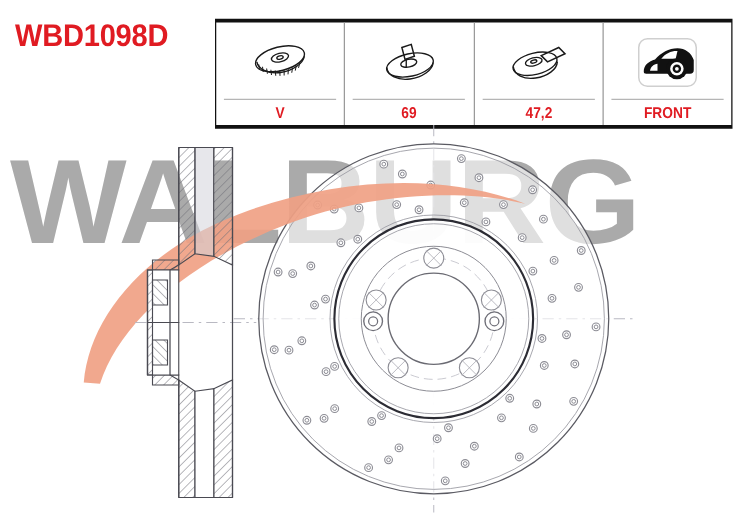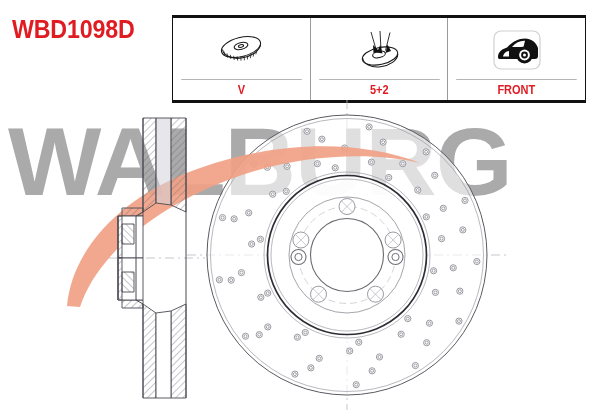--- a/index.html
+++ b/index.html
@@ -289,45 +289,51 @@
             <g stroke-width="0.8">
               <path d="M9 21.5 l0.6 4.2 M12 23.4 l0.6 4.2 M15.3 24.8 l0.6 4.2 M18.7 25.8 l0.5 4.2 M22.2 26.4 l0.4 4.2 M25.8 26.5 l0.2 4.2 M29.3 26.2 l0 4.2 M32.7 25.4 l-0.3 4.1 M36 24.2 l-0.6 4 M39 22.6 l-0.8 3.9 M41.8 20.6 l-1 3.7"></path>
             </g>
           </g>
         </svg>
       </div>
       <div class="spec-value">V</div>
     </div>
 
 
-
-
-
     <div class="spec-cell">
       <div class="spec-icon">
         <svg width="52" height="40" viewBox="0 0 52 40">
           <g fill="none" stroke="#1a1a1a" stroke-width="1.1">
-            <ellipse cx="27" cy="26" rx="18" ry="8.5" transform="rotate(-12 27 26)"></ellipse>
-            <path d="M9.6 28 C10.4 34 18 38 27.5 36.8 C37 35.5 44.5 30.4 44.8 24.3"></path>
-            <ellipse cx="26" cy="24.5" rx="6.5" ry="3.1" transform="rotate(-12 26 24.5)"></ellipse>
-            <g stroke-width="0.9">
-              <path d="M18 2 L23.5 21"></path>
-                <path d="M27 1 L28 20"></path>
-                <path d="M37 2.5 L32.5 20.5"></path>
-            </g>
-            <g fill="#111" stroke="none">
-              <path d="M20 15 L27 22 L20.5 23 Z"></path>
-              <path d="M27.2 15 L29.5 23.5 L24 22.5 Z"></path>
-              <path d="M34.5 14.5 L32.5 23 L38 21 Z"></path>
-            </g>
+            <ellipse cx="27" cy="22" rx="19" ry="9" transform="rotate(-12 27 22)"></ellipse>
+            <path d="M8.4 24 C9.2 30.5 17 34.5 27 33.2 C37 31.8 45 26.3 45.5 20"></path>
+            <ellipse cx="26" cy="20.5" rx="6.5" ry="3.1" transform="rotate(-12 26 20.5)"></ellipse>
+            <path d="M20.5 8 L28 5.5 L30.5 15 L23 17.5 Z" stroke-width="1.2"></path>
+            <path d="M24 17 L24 24" stroke-width="1.1"></path>
           </g>
         </svg>
       </div>
-      <div class="spec-value">5+2</div>
+      <div class="spec-value">69</div>
     </div>
+
+
+    <div class="spec-cell">
+      <div class="spec-icon">
+        <svg width="52" height="40" viewBox="0 0 52 40">
+          <g fill="none" stroke="#1a1a1a" stroke-width="1.1">
+            <ellipse cx="23" cy="21" rx="18" ry="8.5" transform="rotate(-14 23 21)"></ellipse>
+            <path d="M5.6 23.3 C6.4 29.8 14 33.8 23.5 32.4 C33 31 40.6 25.6 40.9 19.3"></path>
+            <ellipse cx="22" cy="19.4" rx="6.8" ry="3.2" transform="rotate(-14 22 19.4)"></ellipse>
+            <ellipse cx="22" cy="19.2" rx="2.5" ry="1.2" transform="rotate(-14 22 19.2)"></ellipse>
+            <path d="M28 14.5 L42 8 L47 13 L33 19.5 Z" stroke-width="1.2"></path>
+          </g>
+        </svg>
+      </div>
+      <div class="spec-value">47,2</div>
+    </div>
+
 
     <div class="spec-cell">
       <div class="spec-icon">
         <svg width="52" height="44" viewBox="0 0 52 44">
           <rect x="3" y="3" width="46" height="38" rx="7" ry="7" fill="#ffffff" stroke="#cfcfcf" stroke-width="1.2"></rect>
           <g fill="#111111">
             <path d="M7 29
                      C 7 24, 11 21, 16 19.5
                      C 21 14, 27 10.5, 34 10.5
                      C 40 10.5, 45 14, 47 20

